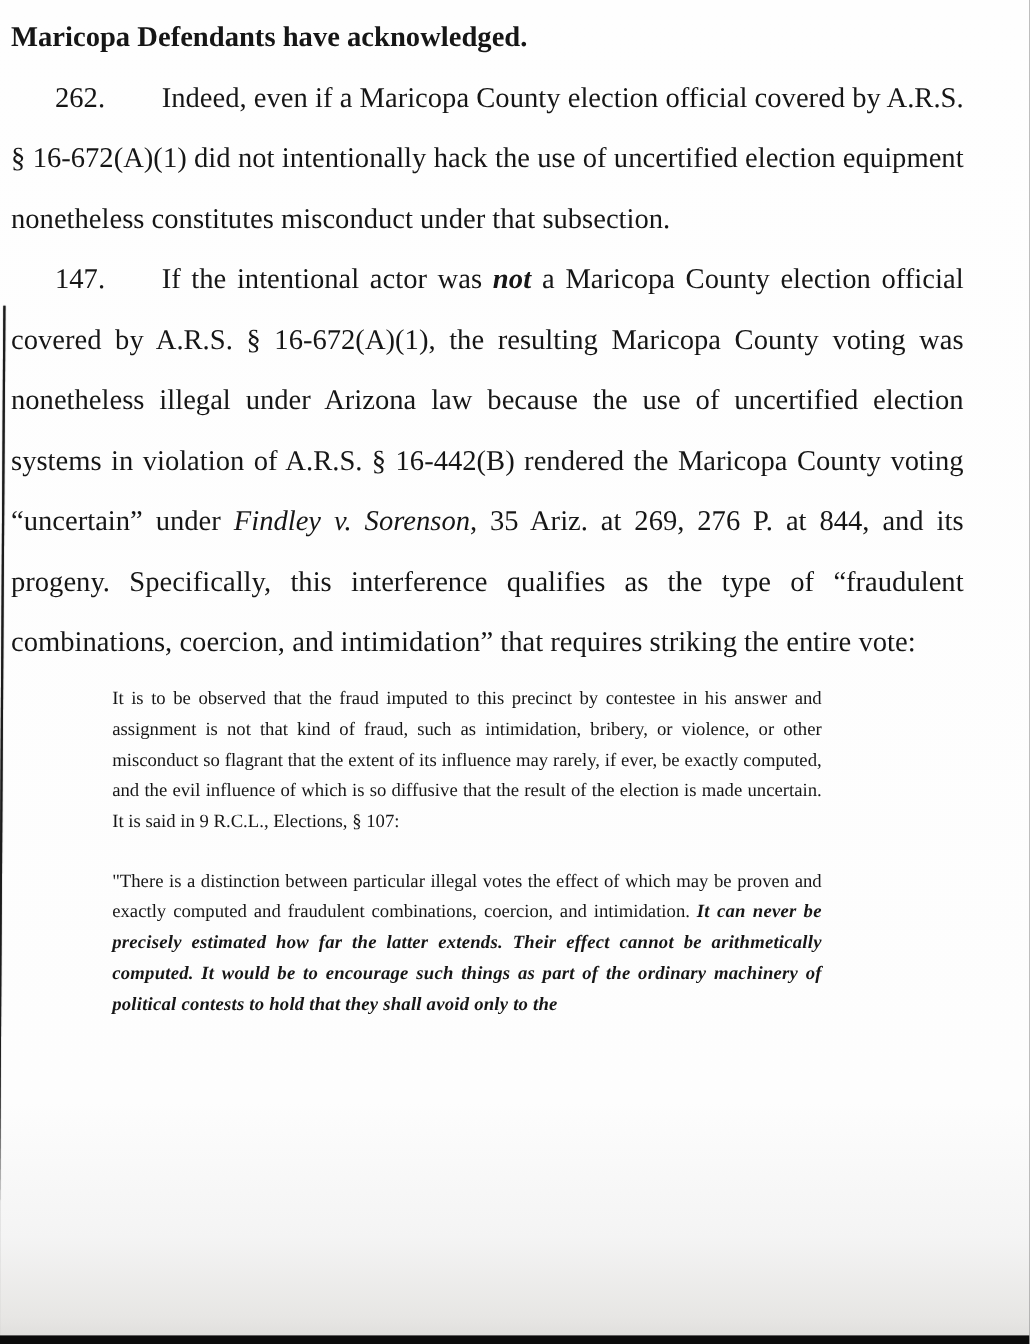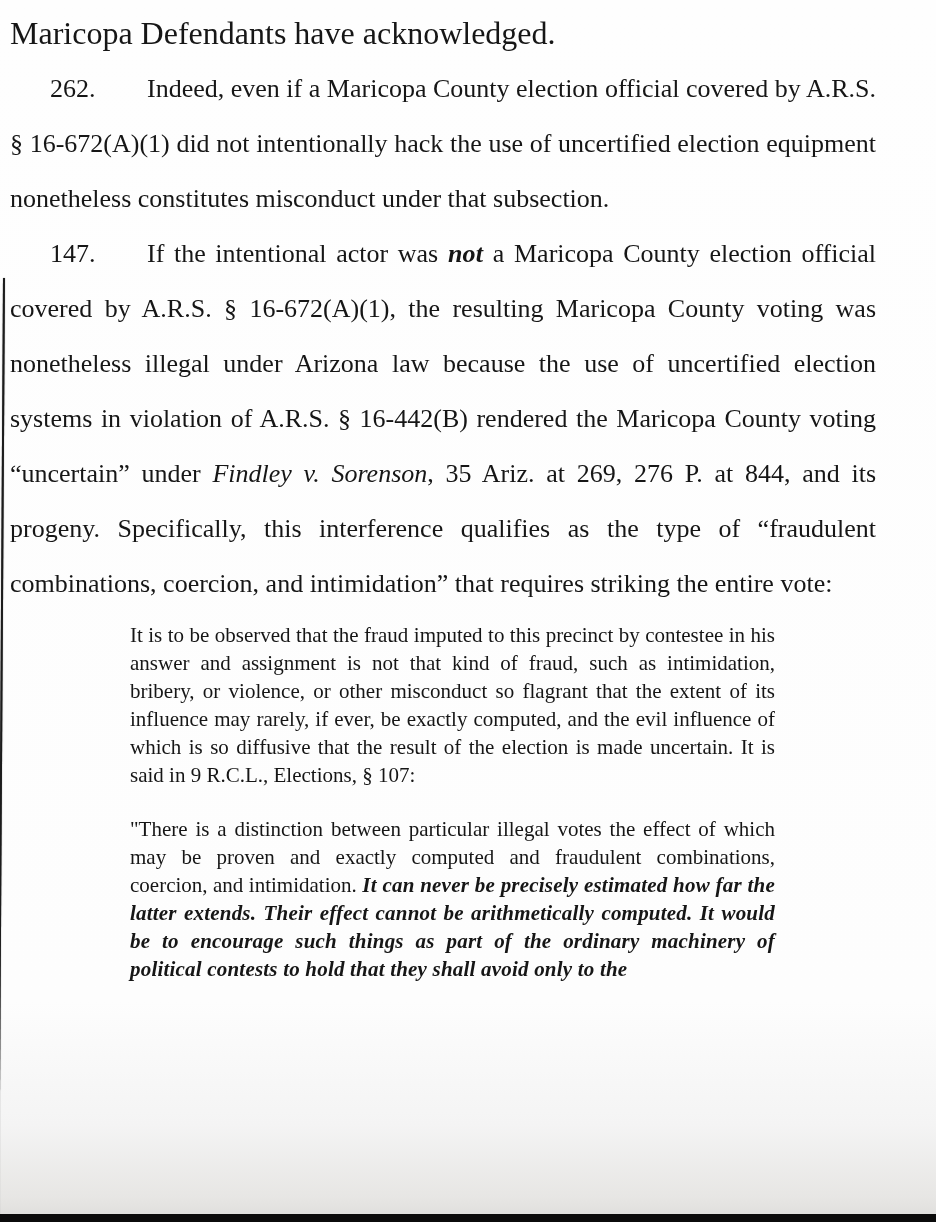--- a/index.html
+++ b/index.html
@@ -8,31 +8,31 @@
     width:936px;height:1222px;
     overflow:hidden;
     background:linear-gradient(180deg,#fefefe 0%,#fdfdfd 82%,#f4f4f4 92%,#e7e6e4 98%,#dddcda 100%);
     font-family:"Liberation Serif","DejaVu Serif",serif;
     color:#161616;
   }
   .content{
     position:absolute;top:0;left:10px;width:866px;padding-top:6px;
   }
   .fragment{
-    margin:0;font-size:32px;line-height:55px;text-align:left;
+    margin:0;font-size:26px;line-height:55px;text-align:left;font-weight:bold;
   }
   .para{
     margin:0;font-size:26px;line-height:55px;text-align:justify;text-indent:40px;
   }
   .para-num{
     display:inline-block;width:97px;text-indent:0;
   }
   .bquote{
-    margin:10px 0 0 120px;width:645px;
-    font-size:21px;line-height:28px;text-align:justify;
+    margin:10px 0 0 92px;width:645px;
+    font-size:17px;line-height:28px;text-align:justify;
   }
   .bquote.second{margin-top:26px;}
   .seg-italic{font-style:italic;margin-top:20px;}
   .seg-bold-italic{font-style:italic;font-weight:700;letter-spacing:.2px;}
   .scan-edge{
     position:absolute;left:3px;top:278px;width:2px;height:938px;
     background:#1c1c1c;
     transform:rotate(0.35deg);transform-origin:top center;
     box-shadow:0 0 1px #555;
   }

